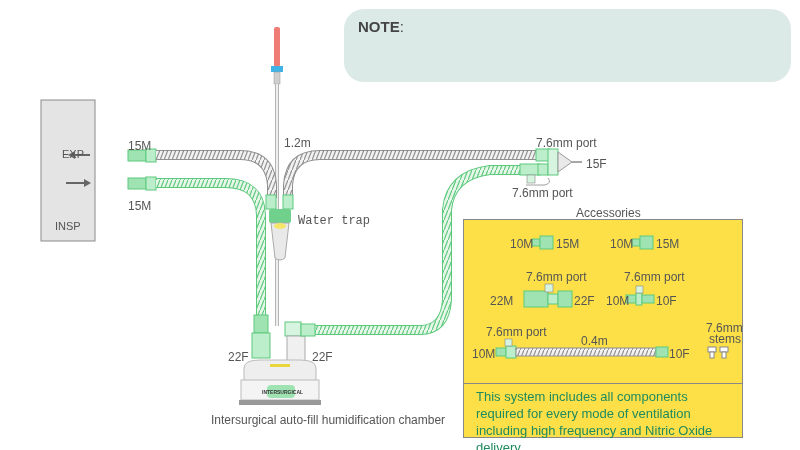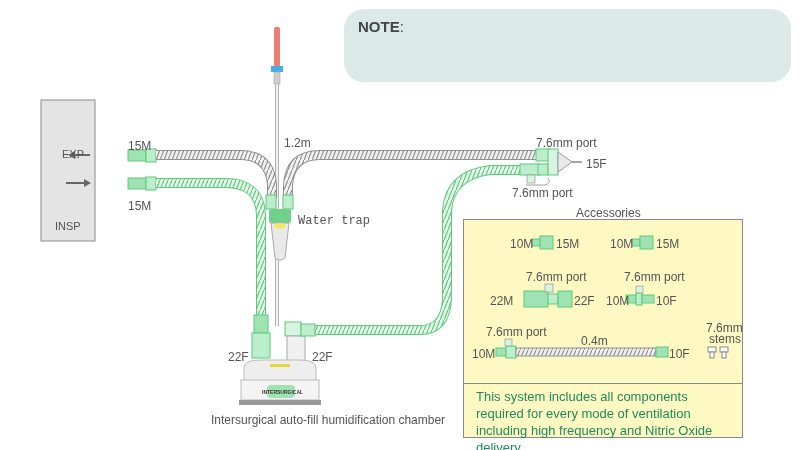--- a/index.html
+++ b/index.html
@@ -4,21 +4,21 @@
 <style>
   html,body{margin:0;padding:0;background:#fff;}
   body{width:800px;height:450px;position:relative;overflow:hidden;font-family:"Liberation Sans",sans-serif;color:#555;}
   .abs{position:absolute;}
   .note{left:344px;top:9px;width:447px;height:73px;background:#dceae7;border-radius:20px;}
   .note-label{left:14px;top:9px;font-weight:bold;font-size:15px;color:#444;}
   .note-colon{font-weight:normal;}
   .note-text{left:77px;top:9px;width:370px;font-size:14.5px;line-height:20px;color:#555;}
   .lbl{font-size:12px;color:#555;white-space:nowrap;}
   .lbl-big{font-size:11px;color:#555;}
-  .acc-box{left:463px;top:219px;width:278px;height:217px;border:1px solid #888;background:#fef9c3;}
+  .acc-box{left:463px;top:219px;width:278px;height:217px;border:1px solid #888;background:#fde047;}
   .acc-divider{left:0;top:163px;width:278px;height:1px;background:#888;}
   .acc-green{left:12px;top:168px;width:262px;font-size:13px;line-height:17px;color:#1f8a5e;}
   svg{position:absolute;left:0;top:0;}
 </style>
 </head>
 <body>
 
 <svg width="800" height="450" viewBox="0 0 800 450">
   <defs>
     <pattern id="coilGreen" width="4" height="10" patternUnits="userSpaceOnUse">

